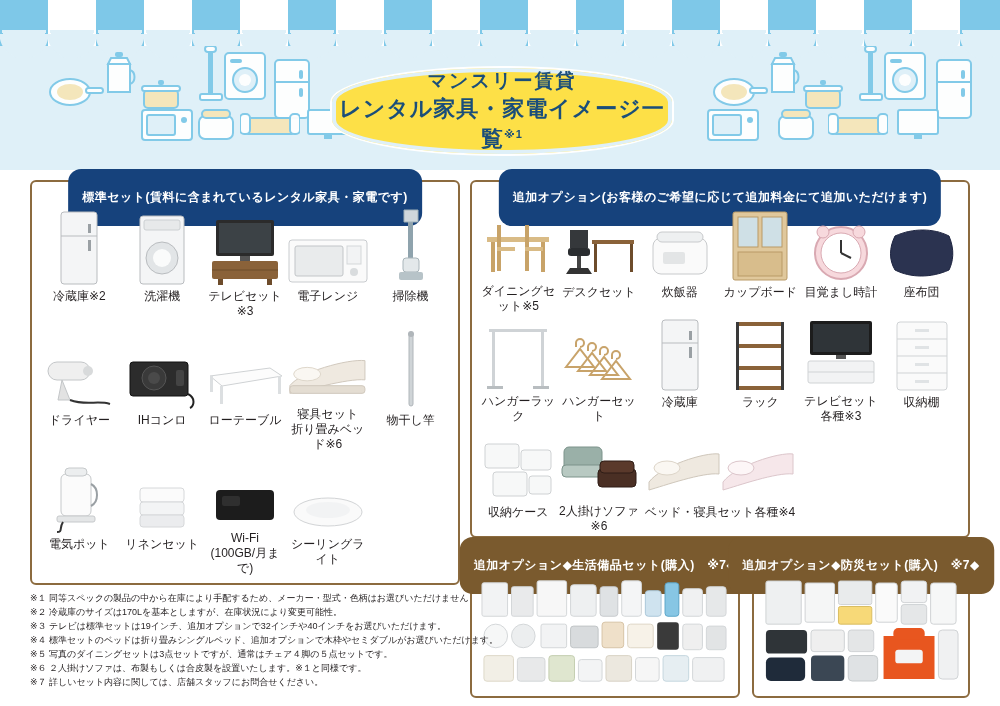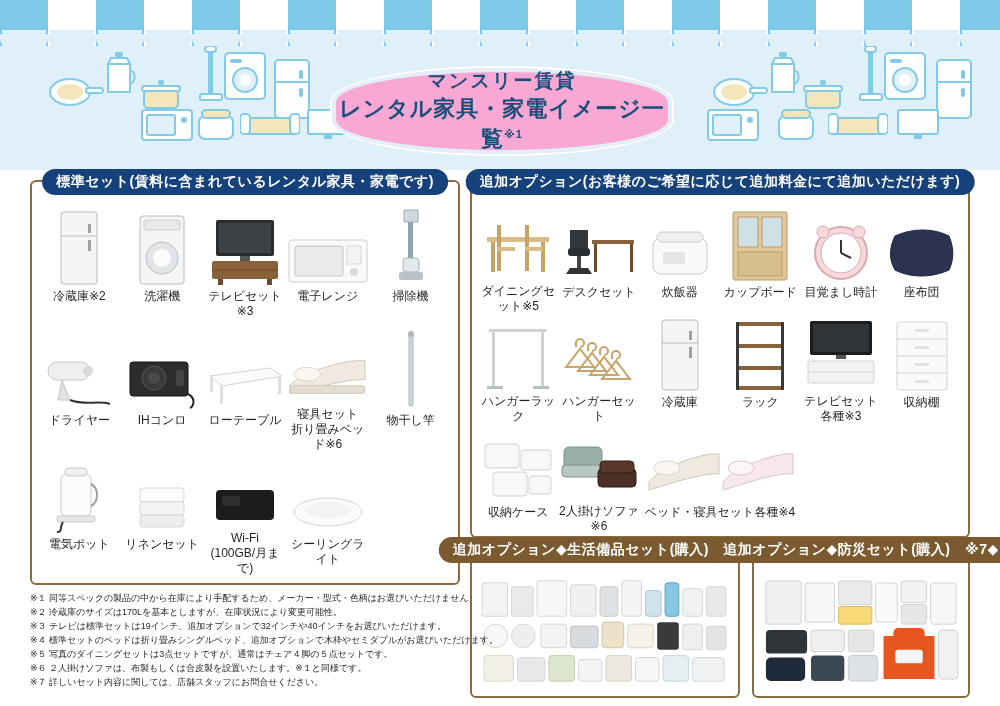--- a/index.html
+++ b/index.html
@@ -31,21 +31,21 @@
       radial-gradient(circle at 24px -8px, #dff0f8 24px, transparent 24px);
     background-size:48px 26px;
   }
   .scallop{
     position:absolute;left:0;top:34px;width:1000px;height:24px;
     background-image:radial-gradient(circle at 24px 0px,#dff0f8 24px,transparent 25px);
     background-size:48px 24px;background-repeat:repeat-x;
   }
   .header-title{
     position:absolute;left:330px;top:66px;width:340px;height:86px;
-    background:#f9a8d4;
+    background:#fde047;
     border-radius:50%/40%;
     border:2px solid #ffffff;
     box-shadow:0 0 0 4px #dff0f8 inset;
     display:flex;flex-direction:column;align-items:center;justify-content:center;
     color:#1a4e7a;
     text-align:center;
     line-height:1.35;
   }
   .header-title .l1{font-size:19px;font-weight:bold;letter-spacing:2px;}
   .header-title .l2{font-size:22px;font-weight:bold;letter-spacing:1px;}
@@ -59,22 +59,22 @@
     border:2px solid #8c6b3f;
     border-radius:6px;
     background:#ffffff;
     box-sizing:border-box;
   }
   .panel-title{
     position:absolute;
     top:-13px;left:50%;transform:translateX(-50%);
     background:#16427c;
     color:#ffffff;
-    font-size:14px;font-weight:bold;
-    padding:4px 14px;
+    font-size:12px;font-weight:bold;
+    padding:20px 14px;
     border-radius:13px;
     white-space:nowrap;
     letter-spacing:.5px;
   }
   .panel-title.brown{background:#7a5a2e;}
 
   
   #panel-standard{left:30px;top:180px;width:430px;height:405px;}
   #panel-option{left:470px;top:180px;width:500px;height:358px;}
   #panel-life{left:470px;top:548px;width:270px;height:150px;}

